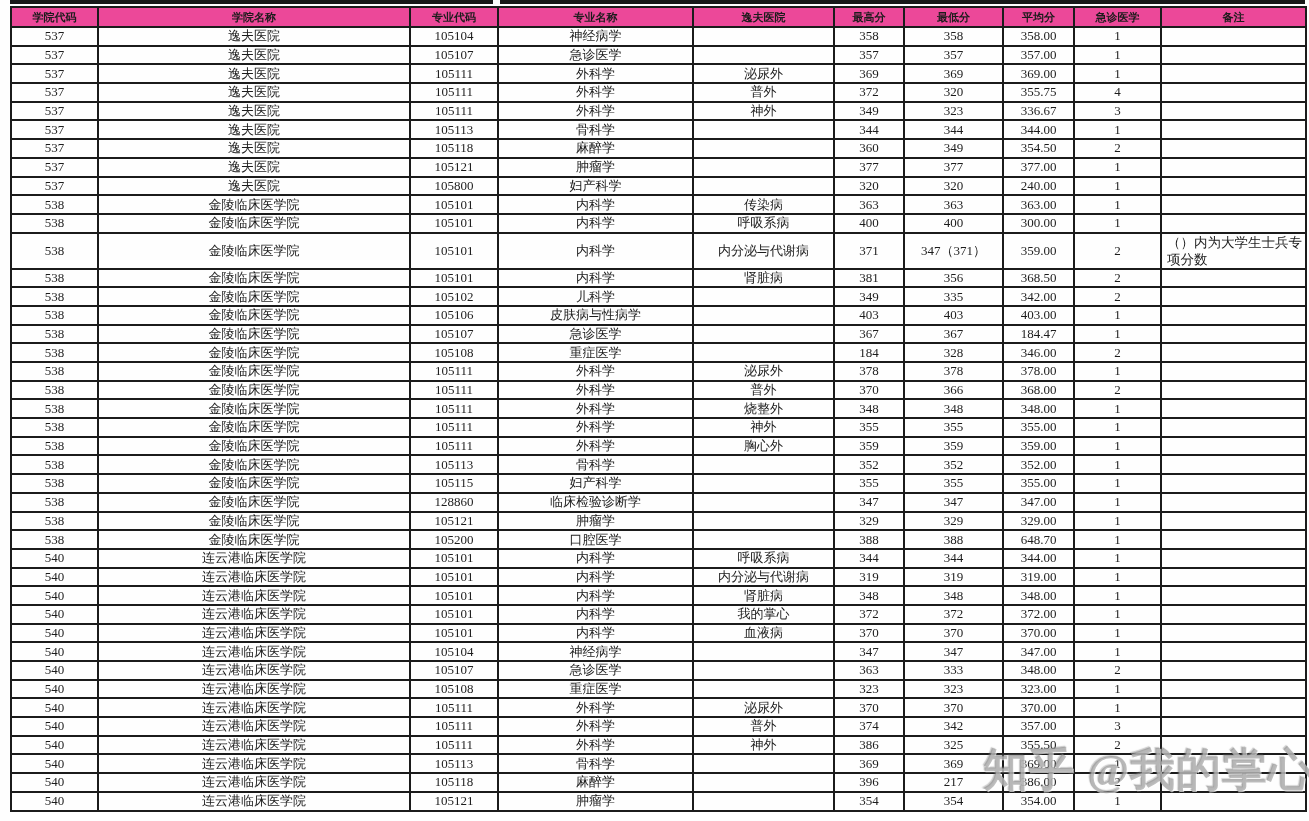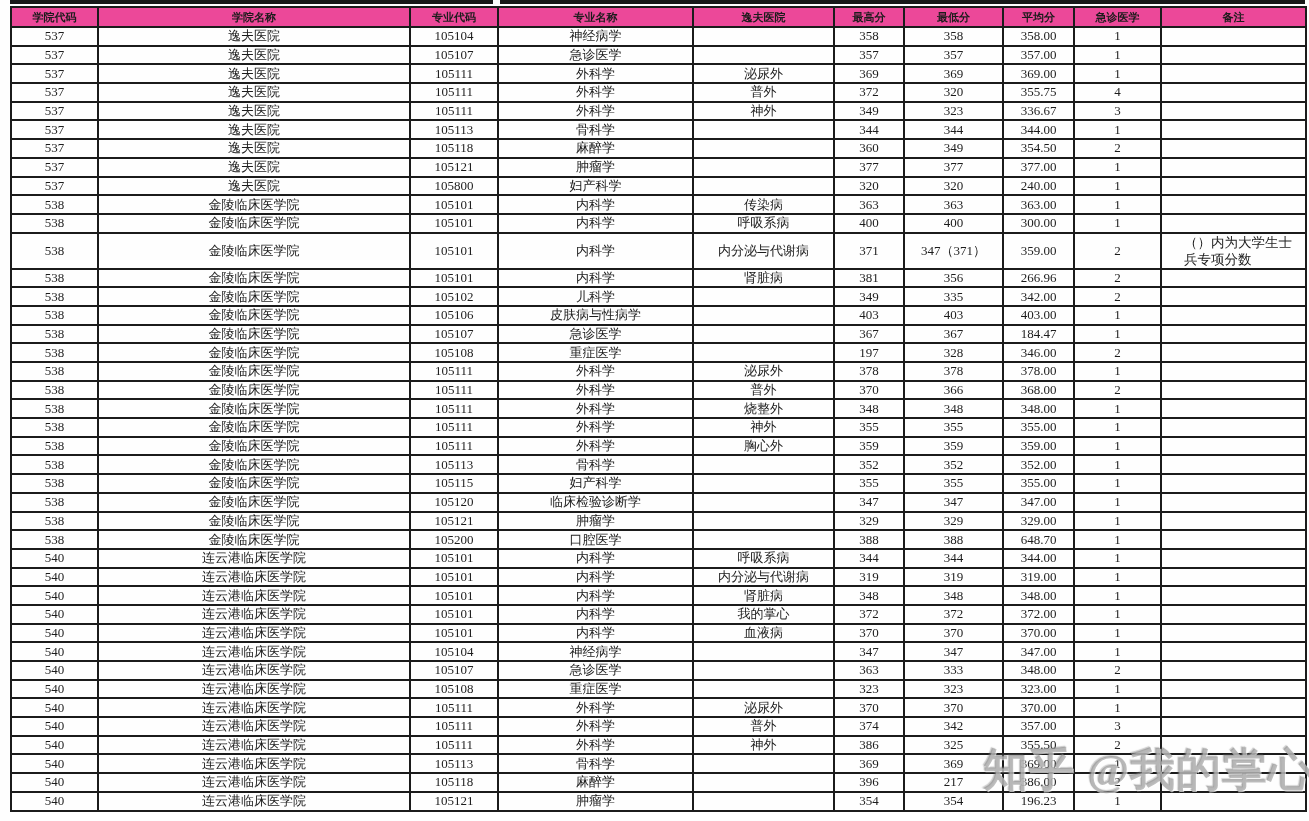--- a/index.html
+++ b/index.html
@@ -48,21 +48,21 @@
   }
   #score-table th {
     font-weight: bold;
     font-size: 11px;
     height: 18px;
     line-height: 18px;
     background: #ec4899;
   }
   #score-table td.remark {
     text-align: left;
-    padding: 0 3px 0 22px;
+    padding: 0 3px 0 5px;
     white-space: normal;
     line-height: 17px;
     font-size: 13.5px;
   }
   #watermark {
     position: absolute;
     left: 983px;
     top: 740px;
     font-size: 45px;
     font-weight: bold;
@@ -254,21 +254,21 @@
           <td class="remark">（）内为大学生士兵专项分数</td>
         </tr>
         <tr>
           <td>538</td>
           <td>金陵临床医学院</td>
           <td>105101</td>
           <td>内科学</td>
           <td>肾脏病</td>
           <td>381</td>
           <td>356</td>
-          <td>266.96</td>
+          <td>368.50</td>
           <td>2</td>
           <td class="remark"></td>
         </tr>
         <tr>
           <td>538</td>
           <td>金陵临床医学院</td>
           <td>105102</td>
           <td>儿科学</td>
           <td></td>
           <td>349</td>
@@ -300,21 +300,21 @@
           <td>184.47</td>
           <td>1</td>
           <td class="remark"></td>
         </tr>
         <tr>
           <td>538</td>
           <td>金陵临床医学院</td>
           <td>105108</td>
           <td>重症医学</td>
           <td></td>
-          <td>197</td>
+          <td>184</td>
           <td>328</td>
           <td>346.00</td>
           <td>2</td>
           <td class="remark"></td>
         </tr>
         <tr>
           <td>538</td>
           <td>金陵临床医学院</td>
           <td>105111</td>
           <td>外科学</td>
@@ -393,21 +393,21 @@
           <td></td>
           <td>355</td>
           <td>355</td>
           <td>355.00</td>
           <td>1</td>
           <td class="remark"></td>
         </tr>
         <tr>
           <td>538</td>
           <td>金陵临床医学院</td>
-          <td>105120</td>
+          <td>128860</td>
           <td>临床检验诊断学</td>
           <td></td>
           <td>347</td>
           <td>347</td>
           <td>347.00</td>
           <td>1</td>
           <td class="remark"></td>
         </tr>
         <tr>
           <td>538</td>
@@ -590,21 +590,21 @@
           <td class="remark"></td>
         </tr>
         <tr>
           <td>540</td>
           <td>连云港临床医学院</td>
           <td>105121</td>
           <td>肿瘤学</td>
           <td></td>
           <td>354</td>
           <td>354</td>
-          <td>196.23</td>
+          <td>354.00</td>
           <td>1</td>
           <td class="remark"></td>
         </tr>
       </tbody>
   </table>
 
   <div id="watermark">知乎 @我的掌心</div>
 
 </div>
 

